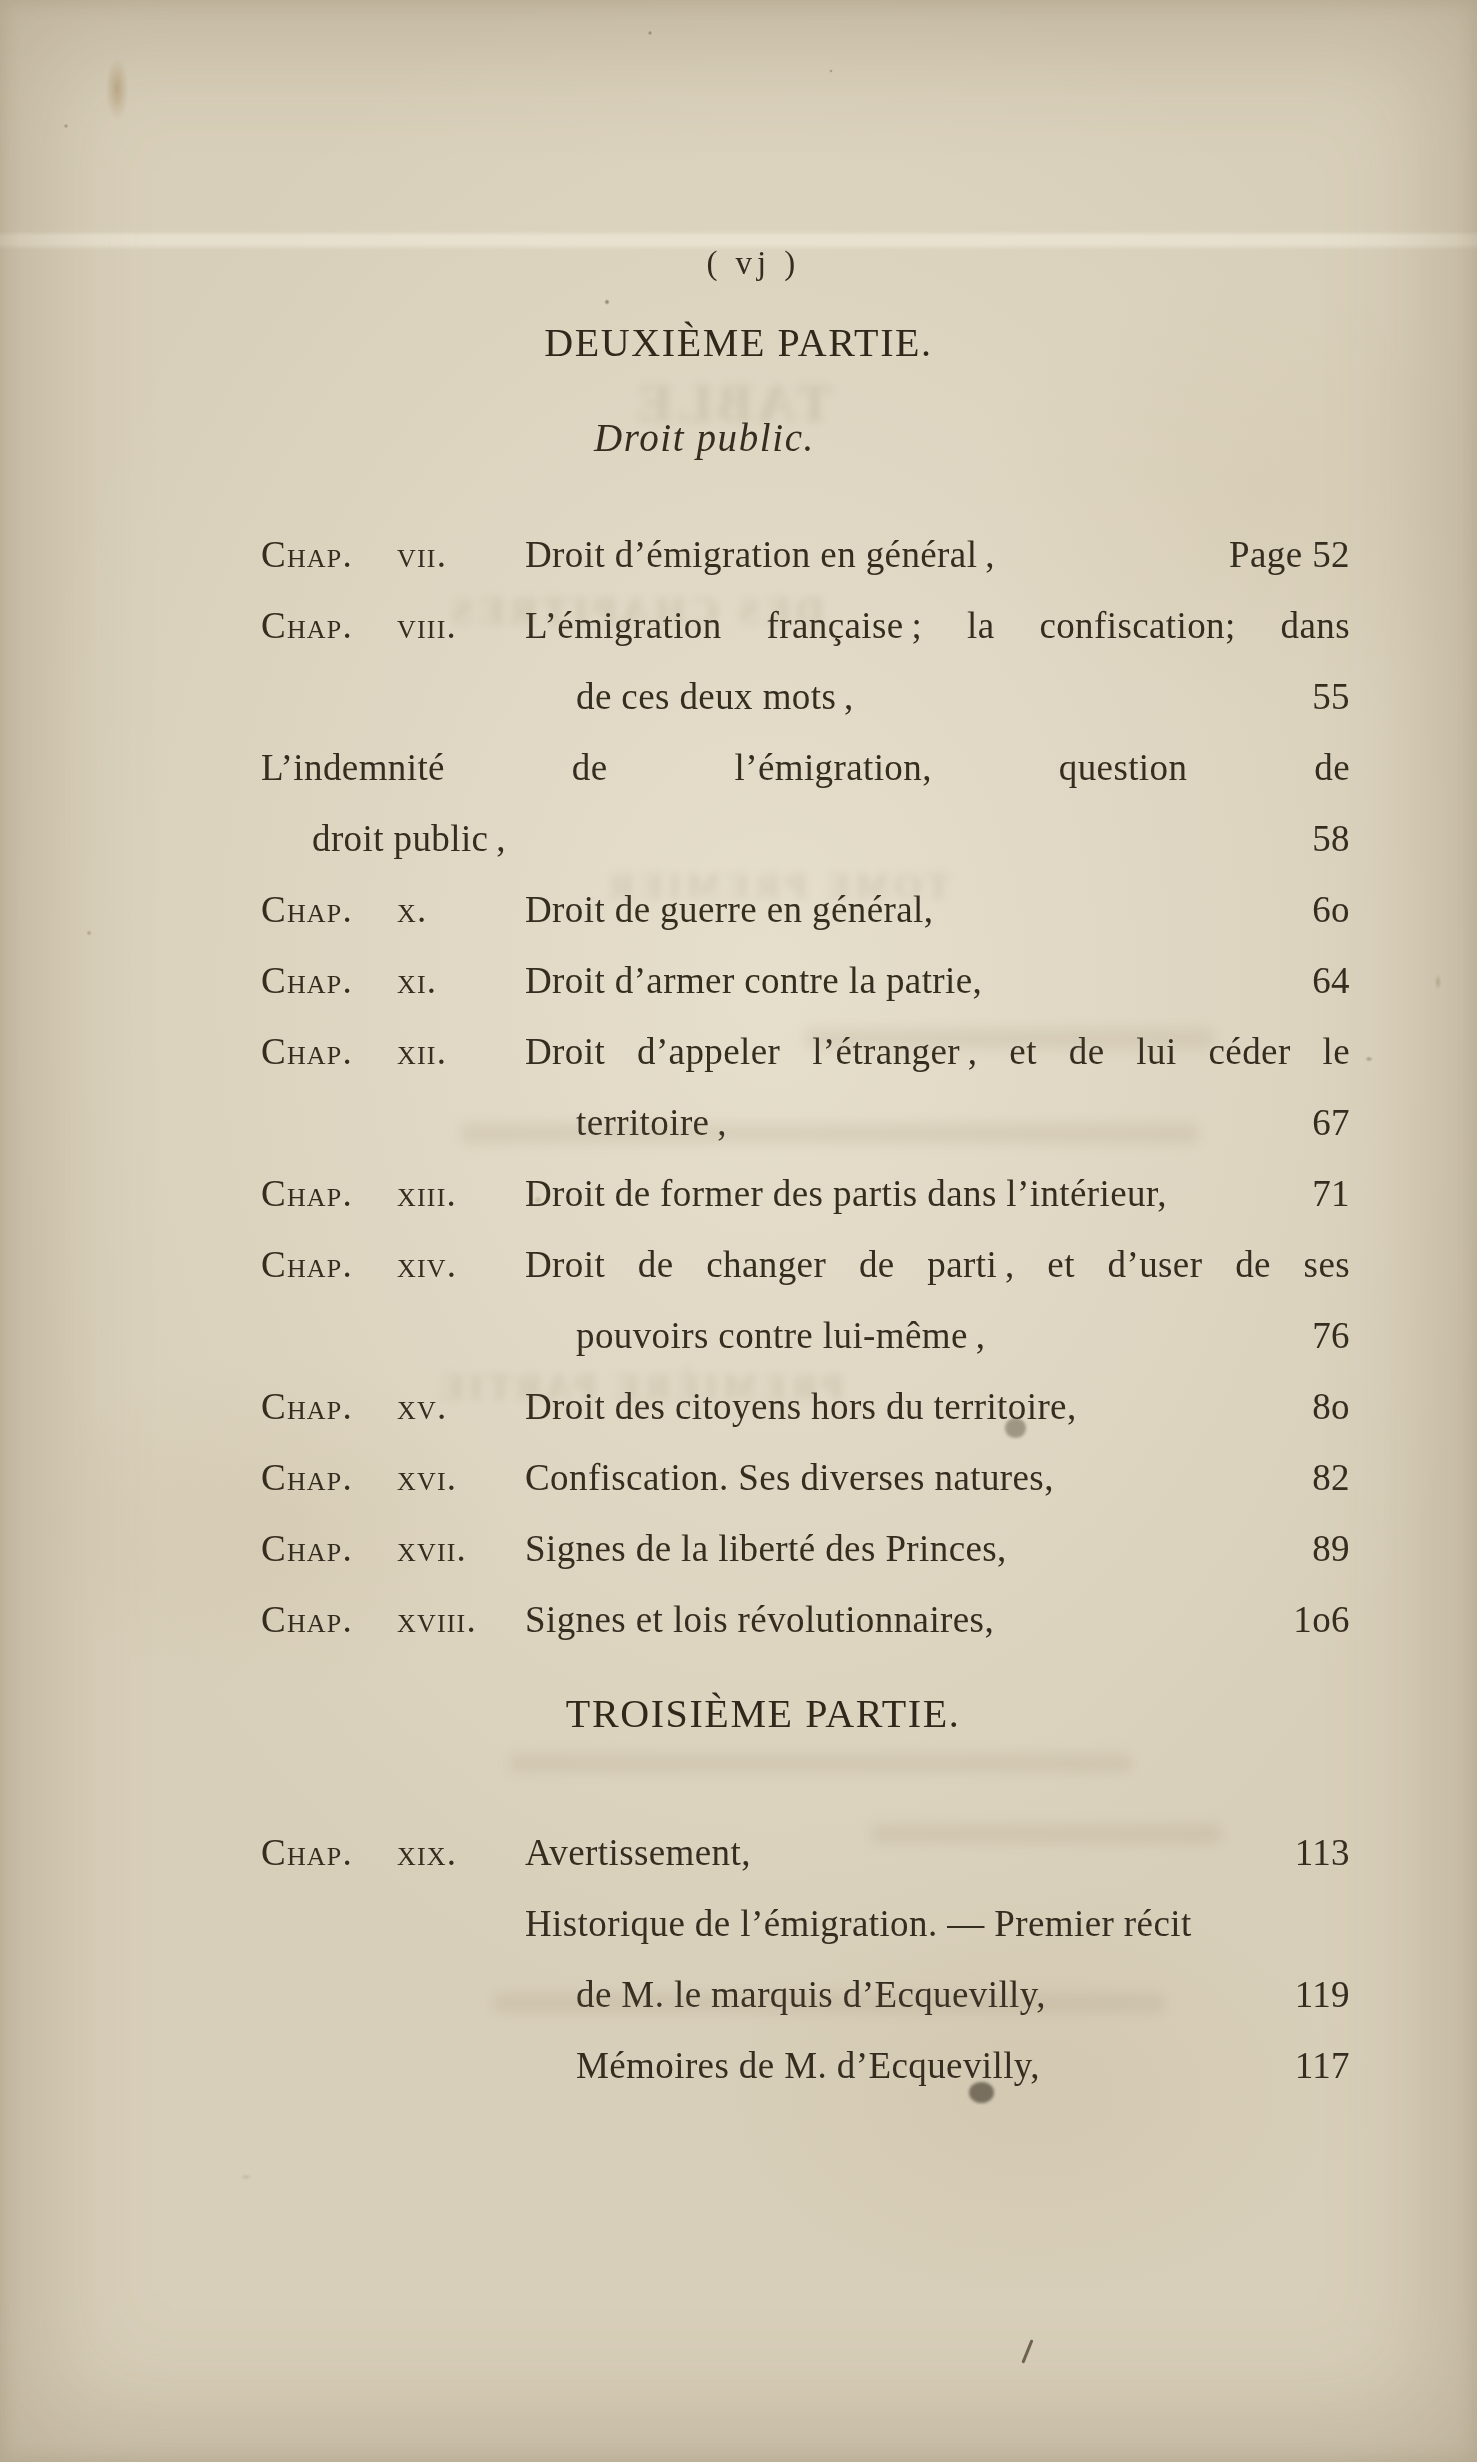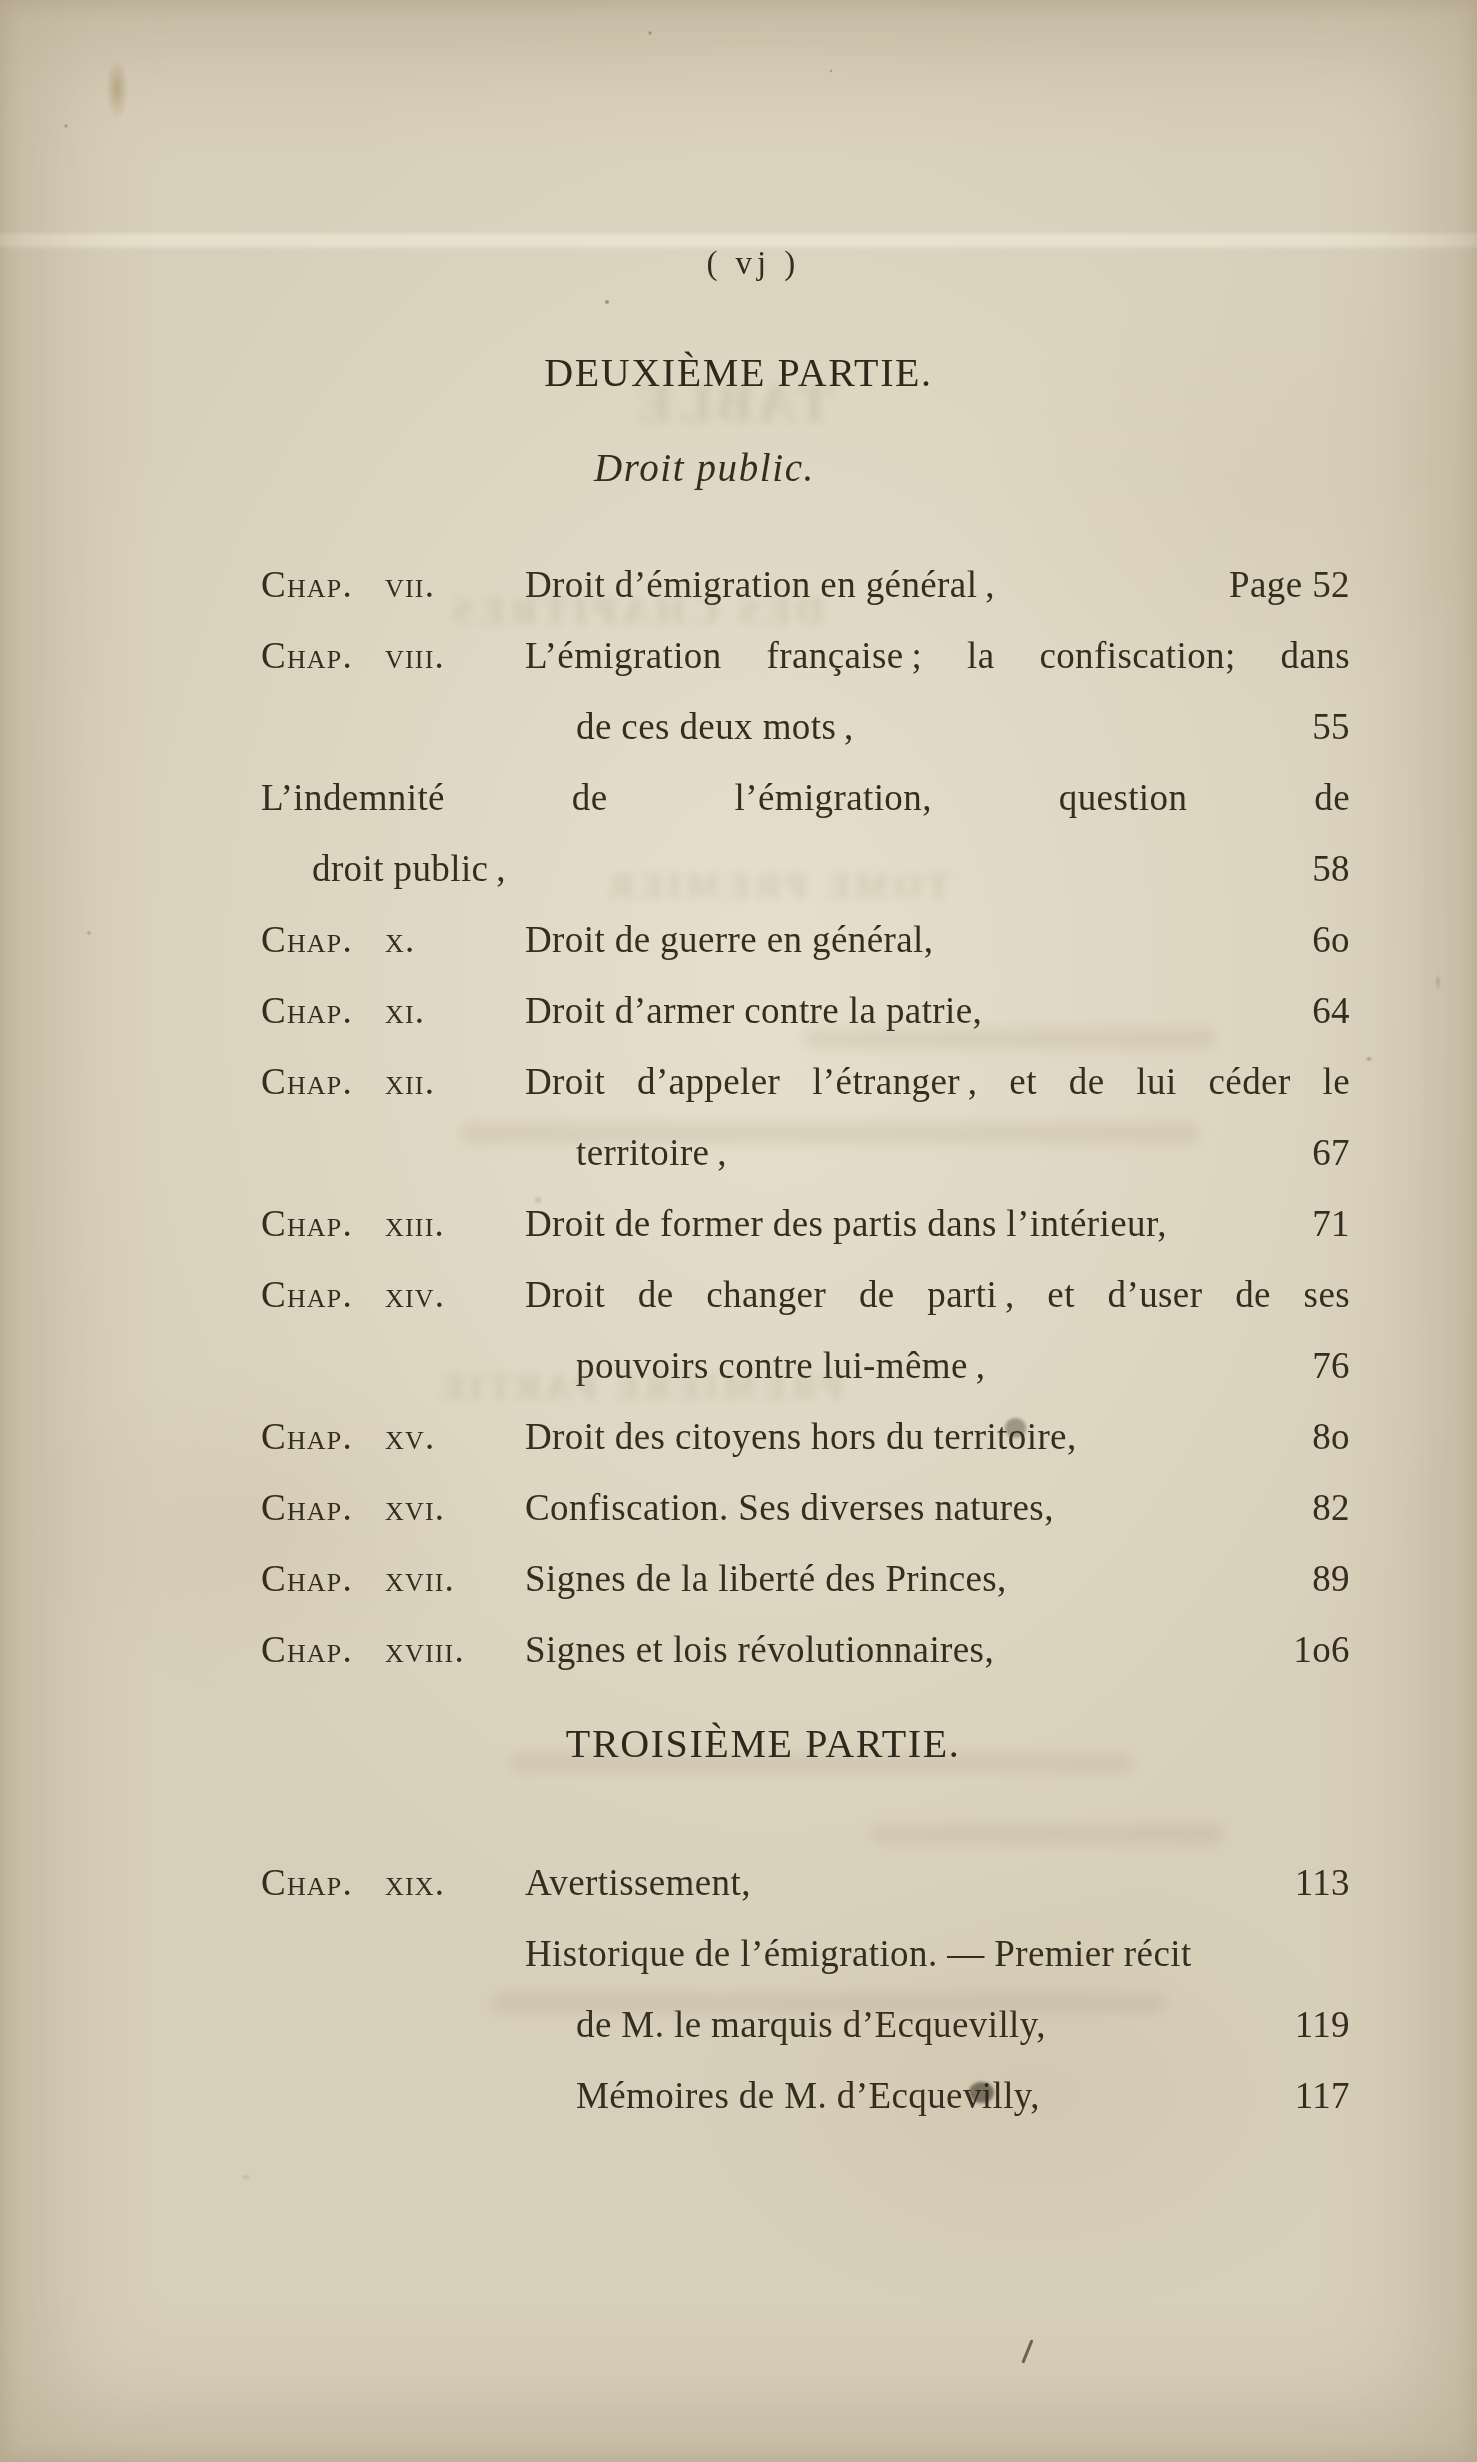--- a/index.html
+++ b/index.html
@@ -35,42 +35,42 @@
                 inset 0 0 18px 3.3px rgba(118,100,68,0.16);
   }
 
   
   .folio {
     margin-top: 240px; text-align: center;
     font-size: 33px; line-height: 46px; letter-spacing: 4.9px;
     position: relative; left: 14.8px;
   }
   .part-title {
-    margin-top: 62px; text-align: center;
+    margin-top: 32px; text-align: center;
     font-size: 40px; line-height: 49px; letter-spacing: 1.6px;
     color: #31281c;
   }
   .part-title.t3 { margin-top: 34px; position: relative; left: 24.6px; }
   .part-subtitle {
     margin-top: 46px; text-align: center;
     font-style: italic; font-size: 39px; line-height: 49px; letter-spacing: 1.6px;
     position: relative; left: -34px;
   }
   .toc {
     margin: 57px 127px 0 261px;
     font-size: 37px; line-height: 71px; letter-spacing: 0.4px;
   }
   .toc.t3 { margin-top: 79px; }
   .entry { display: flex; }
   .entry-label {
     width: 264px; flex: none;
     font-variant: small-caps; letter-spacing: 1.2px;
     white-space: nowrap;
   }
-  .entry-label .num { margin-left: 32px; }
+  .entry-label .num { margin-left: 44px; }
   .entry-lines { flex: 1; min-width: 0; }
   .line { display: flex; }
   .line-text { flex: 1; min-width: 0; }
   .line-text.justify { text-align: justify; text-align-last: justify; }
   .line.ind1 .line-text { padding-left: 51px; }
   .line-page { flex: none; margin-left: 19.7px; white-space: nowrap; }
 
   
   .bleed {
     position: absolute; transform: scaleX(-1);

